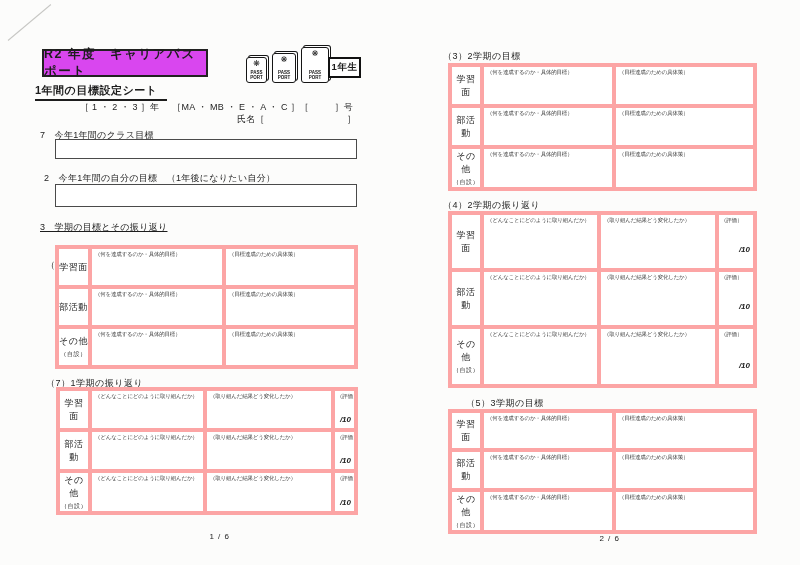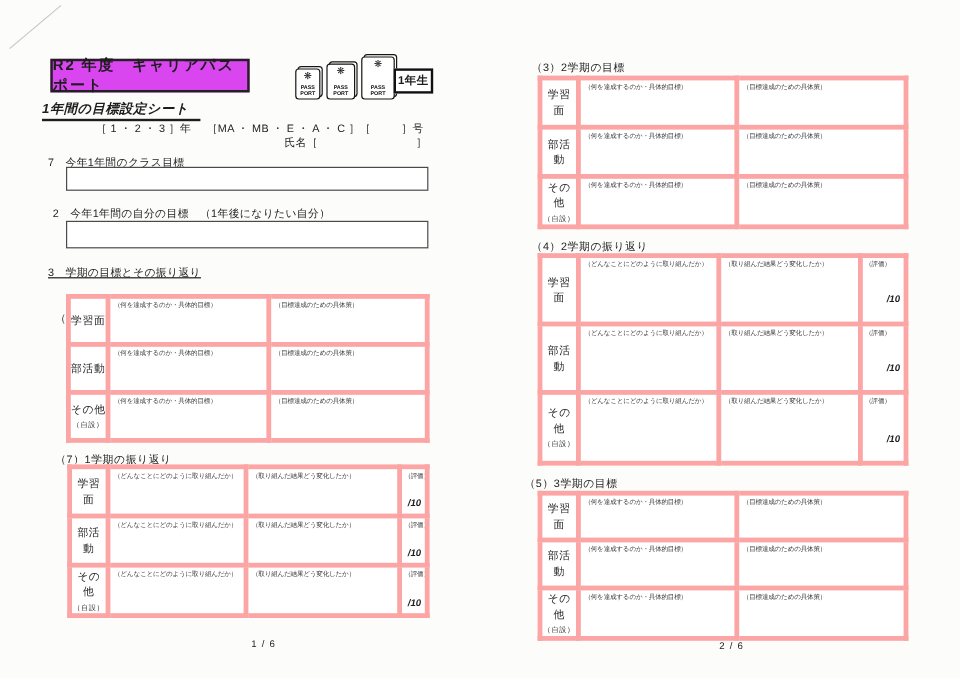--- a/index.html
+++ b/index.html
@@ -13,21 +13,21 @@
   
   .header-box{
     border:2px solid #222;background:#d946ef;display:flex;align-items:center;justify-content:center;
     font-weight:bold;font-size:12.5px;letter-spacing:1.5px;
   }
   .grade-badge{
     border:2px solid #111;background:#fff;display:flex;align-items:center;justify-content:center;
     font-weight:bold;font-size:9.5px;letter-spacing:0.5px;
   }
   .sheet-title{
-    font-weight:bold;font-style:italic;font-size:11px;letter-spacing:0.5px;
+    font-weight:bold;font-size:11px;letter-spacing:0.5px;
     border-bottom:2px solid #1d1d1d;padding:0 10px 1px 0;
   }
   .passports{display:flex;align-items:flex-end;gap:5px;}
   .pp{
     position:relative;background:#fff;border:1.5px solid #151515;border-radius:3px;
     box-shadow:2px -2px 0 -1px #fff,2px -2px 0 0 #151515;
     display:flex;flex-direction:column;align-items:center;justify-content:space-between;
     padding:2px 1px;box-sizing:border-box;
   }
   .pp .emblem{font-size:8px;line-height:8px;color:#151515;}
@@ -286,21 +286,21 @@
           <div class="ch">（取り組んだ結果どう変化したか）</div>
         </td>
     <td class="ev">
           <div class="ch">（評価）</div>
           <div class="score" style="bottom:14px;">/10</div>
         </td>
   </tr>
 </tbody>
   </table>
 
-<div class="abs sec-title" style="left:437px;top:397px;">（5）3学期の目標</div>
+<div class="abs sec-title" style="left:466px;top:397px;">（5）3学期の目標</div>
 <table class="tbl" style="left:448px;top:409px;width:309px;">
   <colgroup>
       <col style="width:32px">
       <col style="width:132px">
       <col>
     </colgroup>
   <tbody>
       <tr style="height:39px">
     <td class="rl">学習面</td>
     <td>

